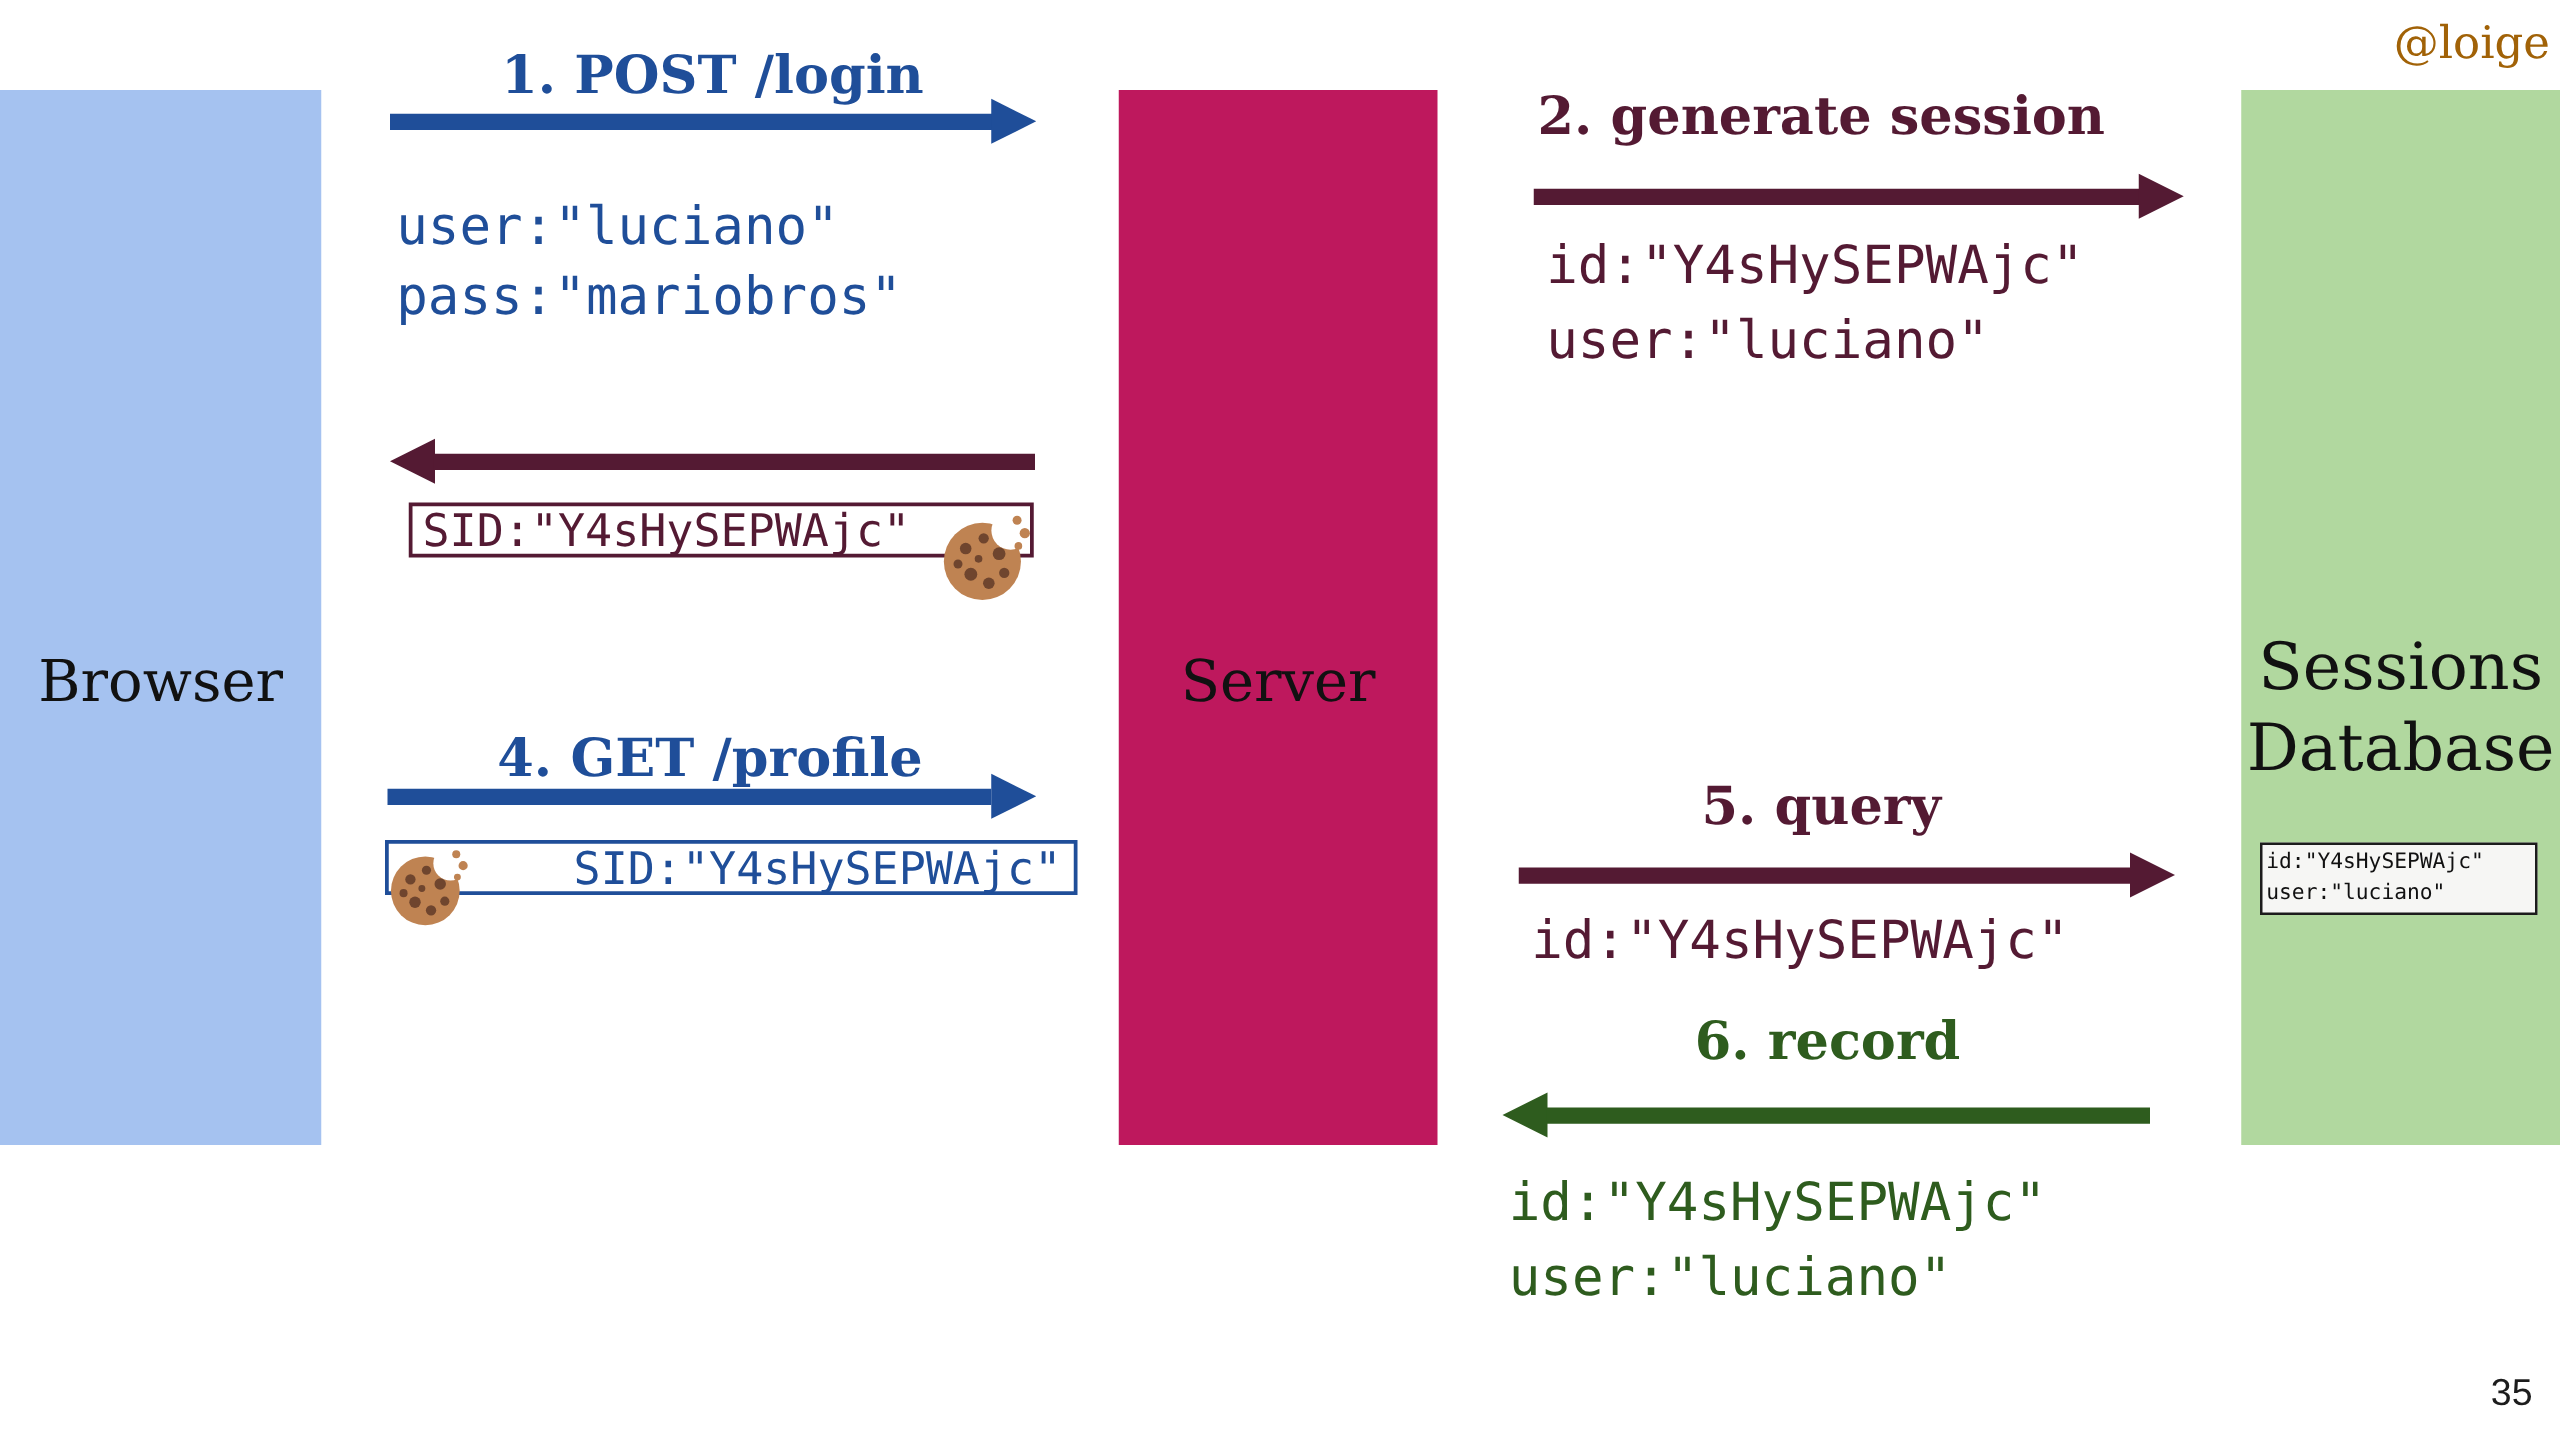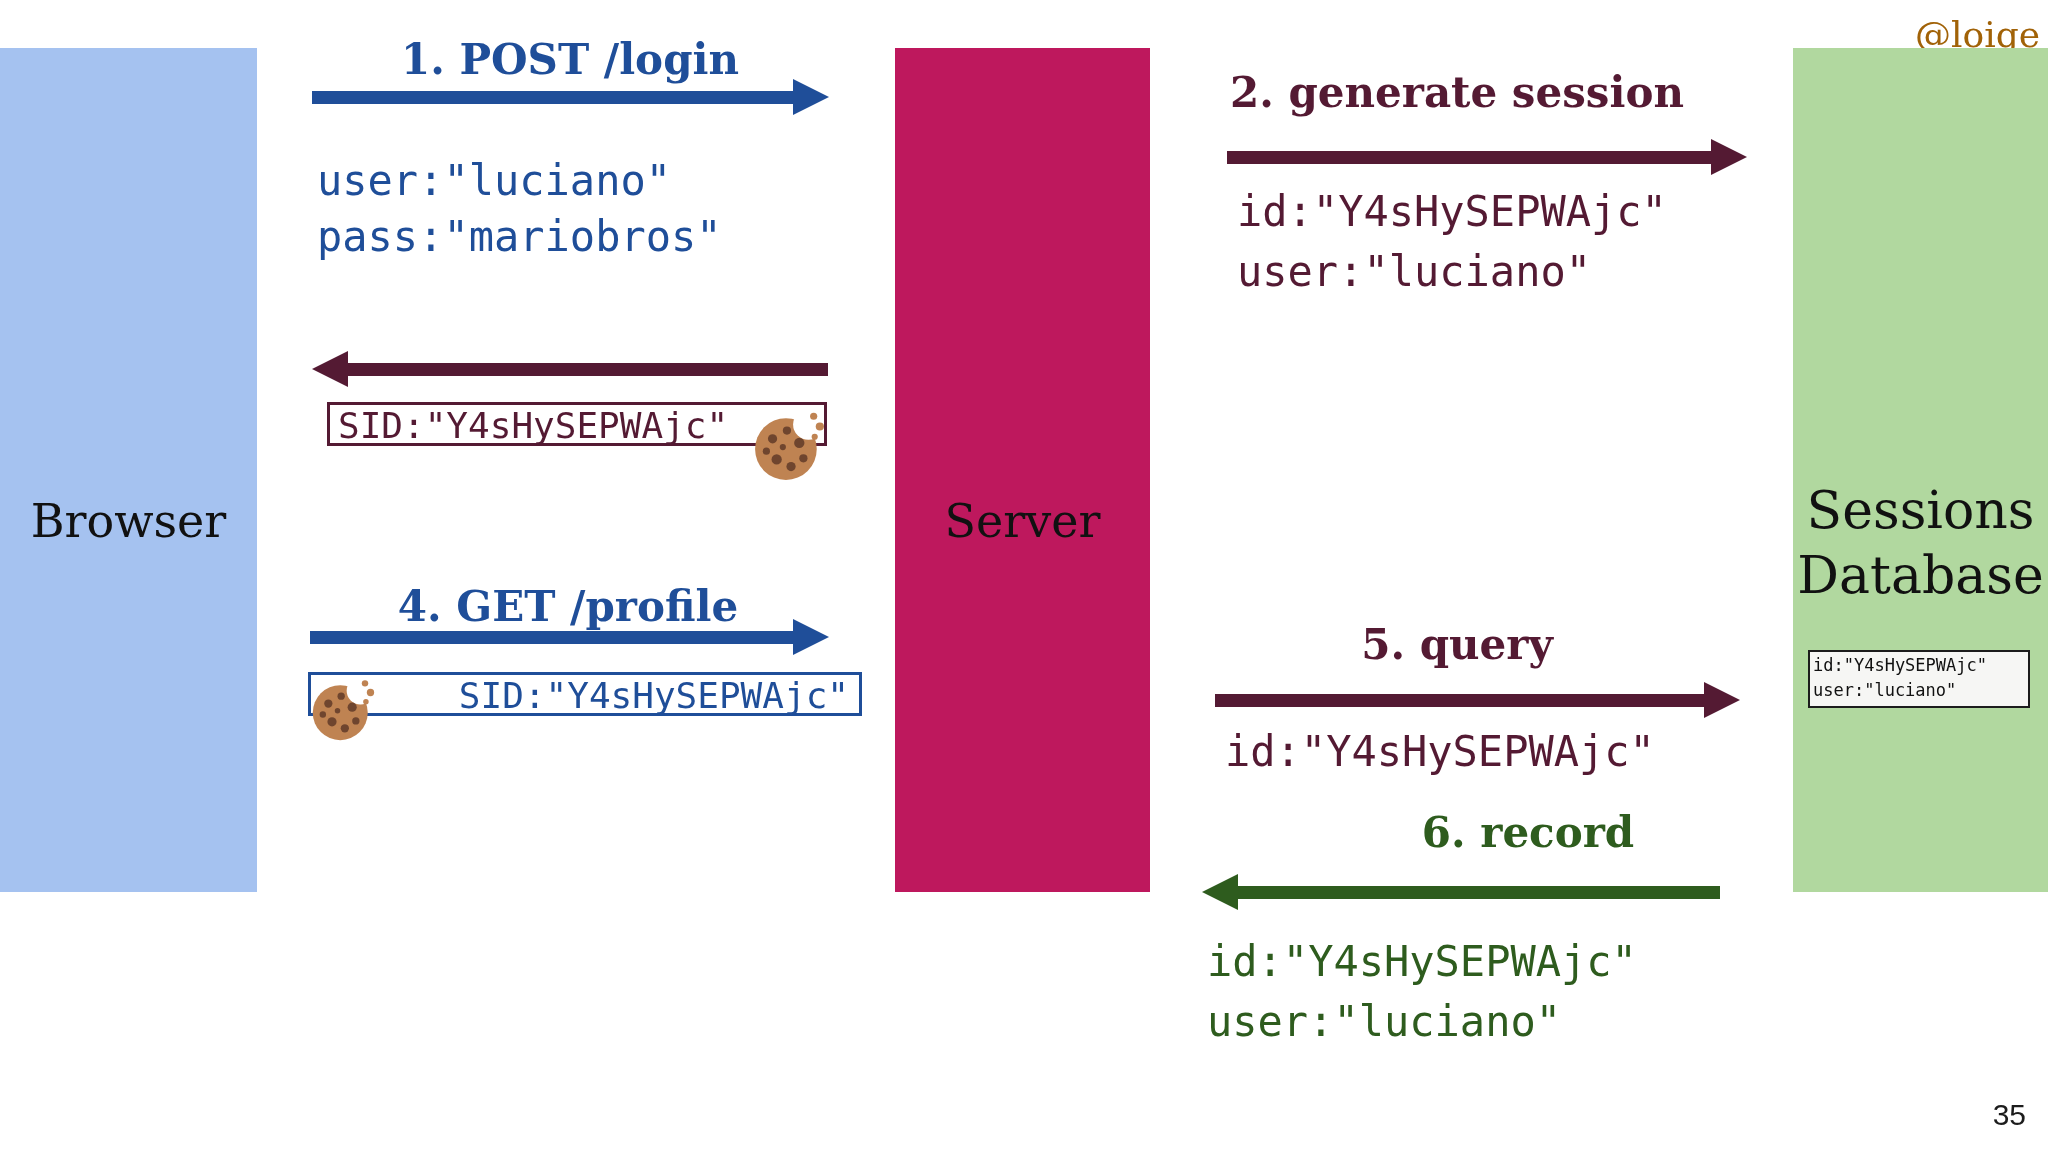--- a/index.html
+++ b/index.html
@@ -1,20 +1,20 @@
 <!DOCTYPE html>
 <html><head>
 <meta charset="utf-8">
 <style>
   html,body{margin:0;padding:0;background:#ffffff;}
   .slide{position:relative;width:2048px;height:1152px;background:#ffffff;overflow:hidden;
          font-family:"DejaVu Serif",serif;}
 
   
-  .lane{position:absolute;top:48px;height:844px;}
+  .lane{position:absolute;top:72px;height:844px;}
   .lane-browser{left:0;width:257px;background:#a5c2f0;}
   .lane-server{left:895px;width:255px;background:#be185d;}
   .lane-db{left:1793px;width:255px;background:#b1d89f;}
   .lane-label{position:absolute;left:0;width:100%;text-align:center;color:#111;
               font-size:46px;line-height:1.25;}
   .lane-browser .lane-label,.lane-server .lane-label{top:445px;}
   .lane-db .lane-label{top:430px;font-size:52px;}
 
   .db-record{position:absolute;left:15px;top:602px;width:212px;height:52px;background:#f6f6f4;
              border:2px solid #1c1c1c;font-family:"DejaVu Sans Mono",monospace;font-size:17px;
@@ -145,21 +145,21 @@
 
   <div class="step-title c-maroon" style="left:1197px;top:620px;width:520px;">5. query</div>
   <div>
     <div class="arrow-shaft bg-maroon" style="left:1215px;top:694px;width:490px;"></div>
     <div class="arrow-head head-right-maroon" style="left:1704px;top:682px;"></div>
   </div>
   <div class="code code-right c-maroon" style="left:1225px;top:722px;">
     <div>id:"Y4sHySEPWAjc"</div>
   </div>
 
-  <div class="step-title c-green" style="left:1268px;top:808px;width:520px;text-align:center;">6. record</div>
+  <div class="step-title c-green" style="left:1202px;top:808px;width:520px;text-align:center;">6. record</div>
   <div>
     <div class="arrow-head head-left-green" style="left:1202px;top:874px;"></div>
     <div class="arrow-shaft bg-green" style="left:1237px;top:886px;width:483px;"></div>
   </div>
   <div class="code code-right c-green" style="left:1207px;top:932px;">
     <div>id:"Y4sHySEPWAjc"</div>
     <div>user:"luciano"</div>
   </div>
 
   <div class="pagenum">35</div>

